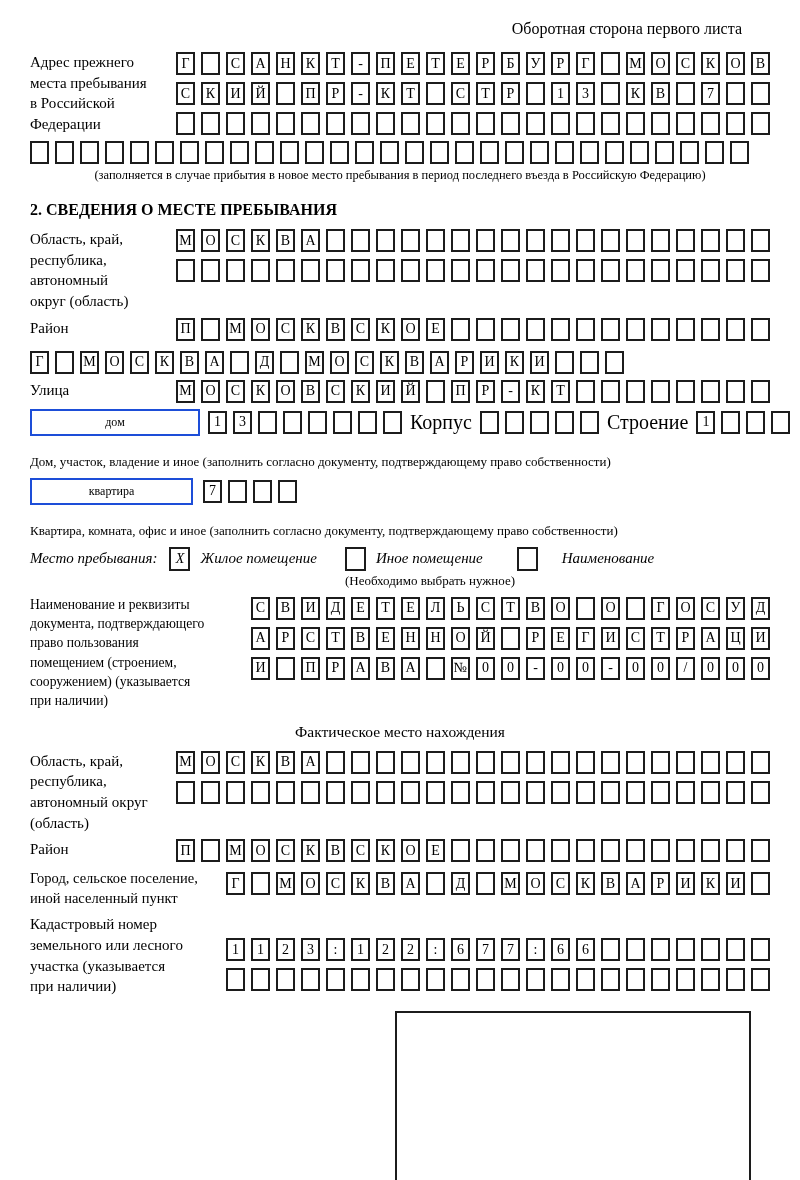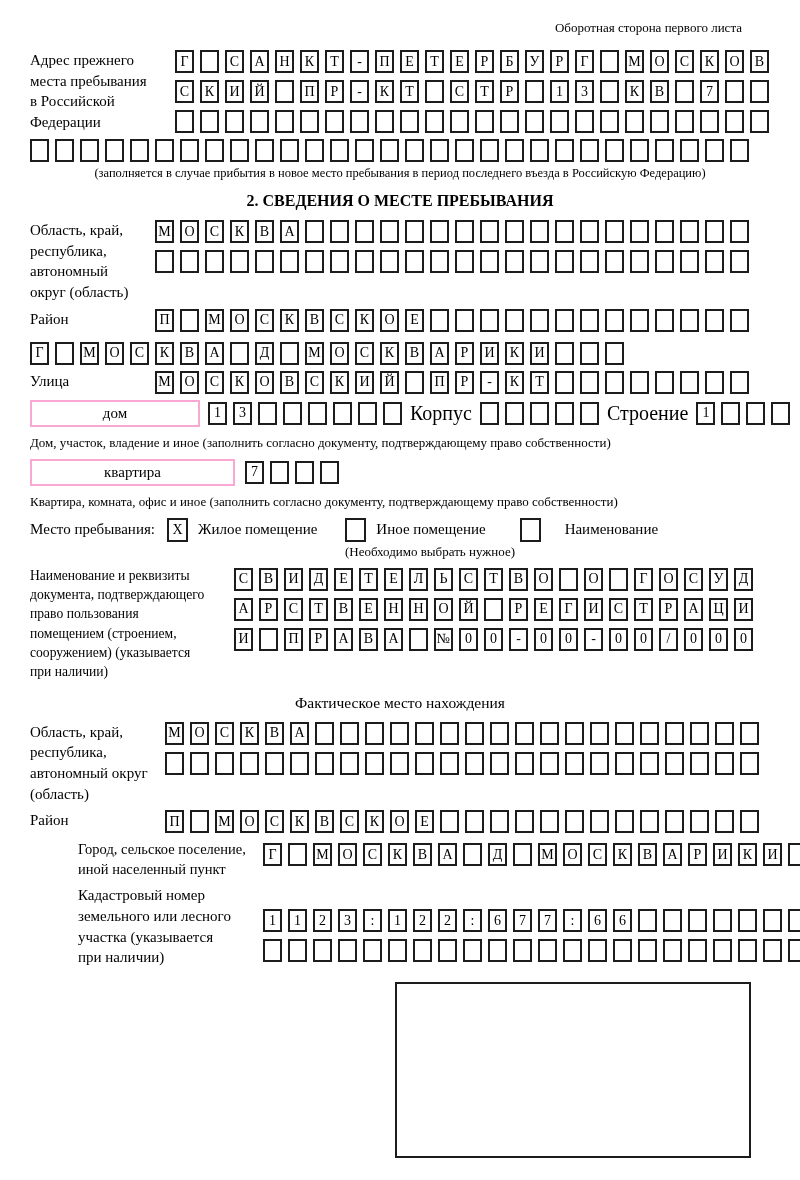--- a/index.html
+++ b/index.html
@@ -1,49 +1,49 @@
 <!DOCTYPE html>
 <html><head>
 <meta charset="utf-8">
 <style>
   html,body{margin:0;padding:0;background:#ffffff;}
   body{width:800px;height:1180px;font-family:"Liberation Serif",serif;color:#000;overflow:hidden;}
   .page{padding:8px 30px 0 30px;box-sizing:border-box;width:800px;}
 
-  .back-title{text-align:right;font-size:13px;padding-right:28px;margin-top:12px;margin-bottom:14px;}
-
-  .field{display:flex;align-items:flex-start;margin-bottom:6px;}
+  .back-title{text-align:right;font-size:16px;padding-right:28px;margin-top:12px;margin-bottom:14px;}
+
+  .field{display:flex;align-items:flex-start;margin-bottom:6px;justify-content:space-between;}
   .flabel{font-size:15px;line-height:1.38;white-space:pre-line;flex:none;}
   .rows{display:flex;flex-direction:column;gap:7px;}
   .cells{display:flex;gap:6px;}
   .cell{width:19px;height:23px;flex:none;box-sizing:border-box;border:2px solid #1c1c1c;
         display:flex;align-items:center;justify-content:center;font-size:14px;line-height:1;background:#fff;}
 
   .note-center{text-align:center;font-size:12.5px;margin:4px 0 6px 0;}
-  .sec-title{text-align:center;font-weight:bold;font-size:16px;margin:11px 0 10px 0;}
+  .sec-title{font-weight:bold;font-size:16px;margin:18px 0 10px 0;}
 
   .house-row{display:flex;align-items:center;margin-bottom:3px;}
-  .type-box{box-sizing:border-box;border:2px solid #f9a8d4;height:27px;display:flex;align-items:center;justify-content:center;font-size:15px;flex:none;}
+  .type-box{box-sizing:border-box;border:2px solid #1d4ed8;height:27px;display:flex;align-items:center;justify-content:center;font-size:12px;flex:none;}
   .inline-lab{font-size:20px;margin:0 8px;flex:none;}
-  .caption{font-size:13px;margin:8px 0 8px 0;}
-
-  .stay-row{display:flex;align-items:center;margin:4px 0 2px 0;font-size:15px;}
+  .caption{font-size:13px;margin:18px 0 8px 0;}
+
+  .stay-row{display:flex;align-items:center;margin:4px 0 2px 0;font-size:15px;font-style:italic;}
   .chkbox{width:21px;height:24px;box-sizing:border-box;border:2px solid #1c1c1c;margin:0 10px 0 12px;
           display:flex;align-items:center;justify-content:center;font-size:14px;flex:none;}
   .choose-note{font-size:13px;margin-left:185px;width:300px;text-align:right;margin-bottom:6px;}
 
   .doc-label{font-size:13.6px;line-height:1.42;white-space:pre-line;flex:none;}
 
   .fact-title{text-align:center;font-weight:normal;font-size:15.5px;margin:12px 0 10px 0;}
   .fact-note{text-align:center;font-size:13.5px;line-height:1.5;margin-bottom:8px;}
 
   .stamp-box{margin-left:365px;width:356px;height:176px;box-sizing:border-box;border:2px solid #1c1c1c;margin-top:14px;}
 
   .lw145{width:145px;} .lw125{width:125px;} .lw143{width:143px;} .lw204{width:204px;}
-  .lw135{width:135px;} .lw185{width:185px;margin-left:48px;}
+  .lw135{width:135px;} .lw185{width:185px;}
   .mt4{margin-top:4px;}
 </style>
 </head>
 <body>
 
 <div class="page">
 
   <div class="back-title">Оборотная сторона первого листа</div>
 
   <div class="field">
@@ -342,21 +342,21 @@
     <div class="cells">
         <div class="cell">1</div>
         <div class="cell"></div>
         <div class="cell"></div>
         <div class="cell"></div>
       </div>
   </div>
   <div class="caption">Дом, участок, владение и иное (заполнить согласно документу, подтверждающему право собственности)</div>
 
   <div class="house-row">
-    <div class="type-box" style="width:205px;">квартира</div>
+    <div class="type-box" style="width:163px;">квартира</div>
     <div style="width:10px;flex:none;"></div>
     <div class="cells">
         <div class="cell">7</div>
         <div class="cell"></div>
         <div class="cell"></div>
         <div class="cell"></div>
       </div>
   </div>
   <div class="caption">Квартира, комната, офис и иное (заполнить согласно документу, подтверждающему право собственности)</div>
 

